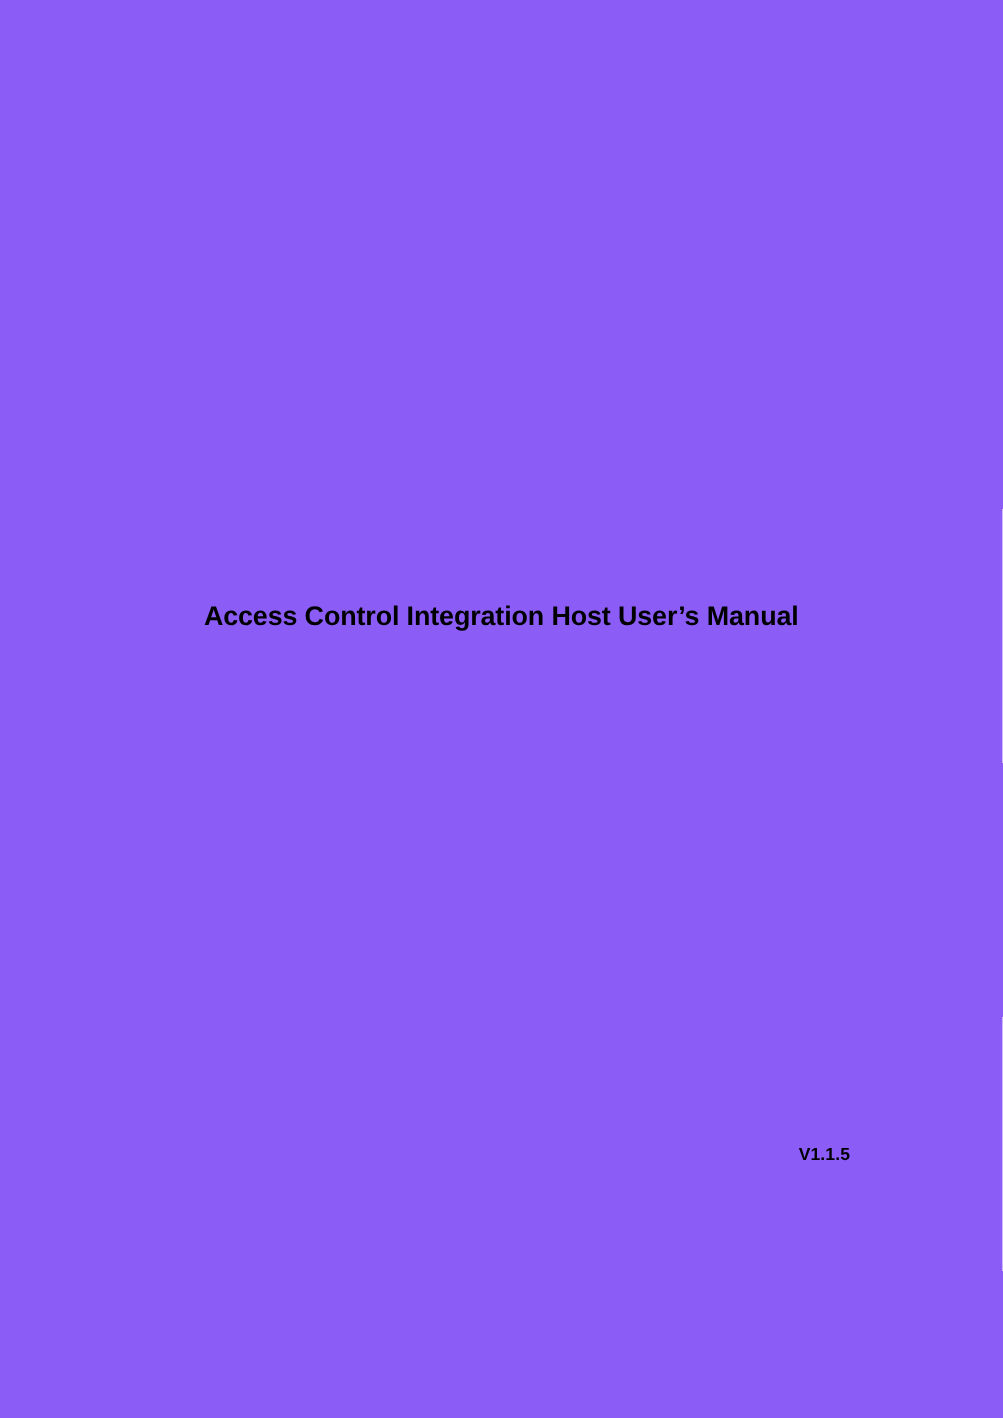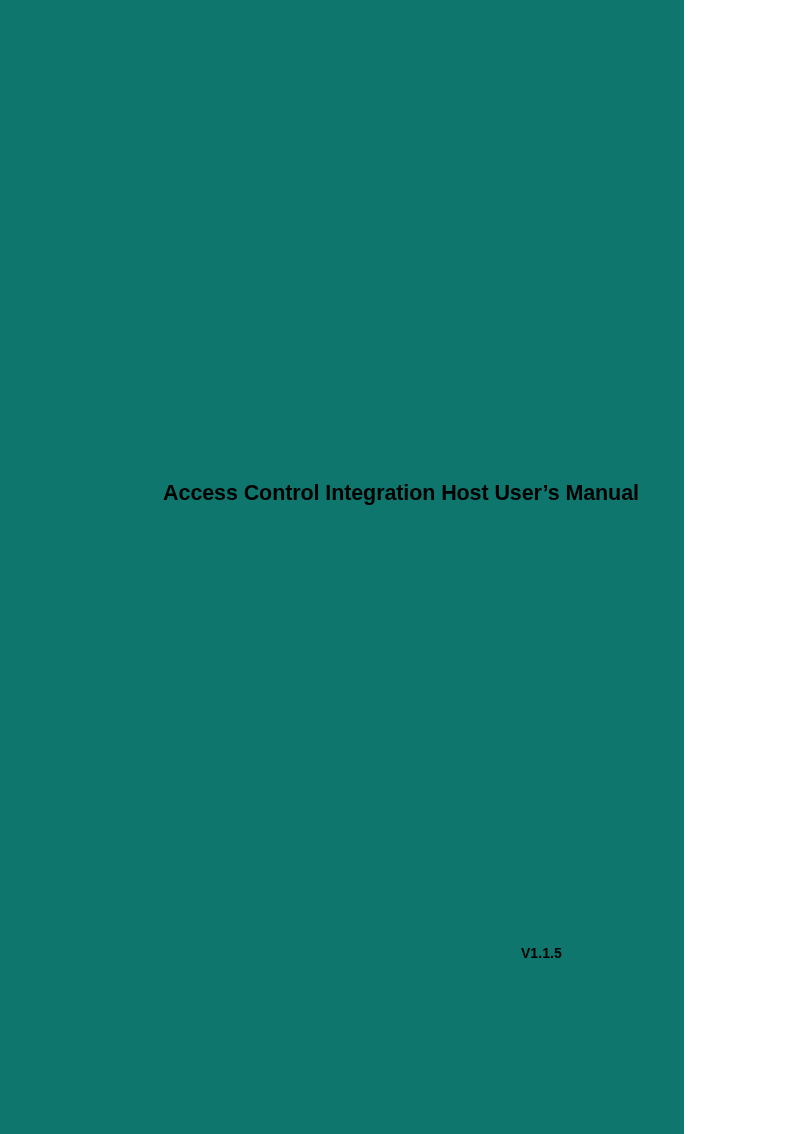--- a/index.html
+++ b/index.html
@@ -6,23 +6,23 @@
     margin: 0;
     padding: 0;
     background: #ffffff;
   }
   body {
     font-family: "Liberation Sans", sans-serif;
     color: #000000;
   }
   .page {
     position: relative;
-    width: 684px;
+    width: 802px;
     height: 1134px;
-    background: #0f766e;
+    background: #8b5cf6;
     overflow: hidden;
     box-sizing: border-box;
   }
   .doc-title {
     position: absolute;
     left: 0;
     top: 480px;
     width: 802px;
     text-align: center;
     font-size: 21.5px;
@@ -32,21 +32,20 @@
     line-height: 1.25;
   }
   .doc-version {
     position: absolute;
     right: 122px;
     top: 915px;
     font-size: 14px;
     font-weight: bold;
     color: #000000;
     letter-spacing: 0.1px;
-    margin-top: 30px;
   }
 </style>
 </head>
 <body>
 
 <div class="page">
   <div class="doc-title">Access Control Integration Host User’s Manual</div>
   <div class="doc-version">V1.1.5</div>
 </div>
 

